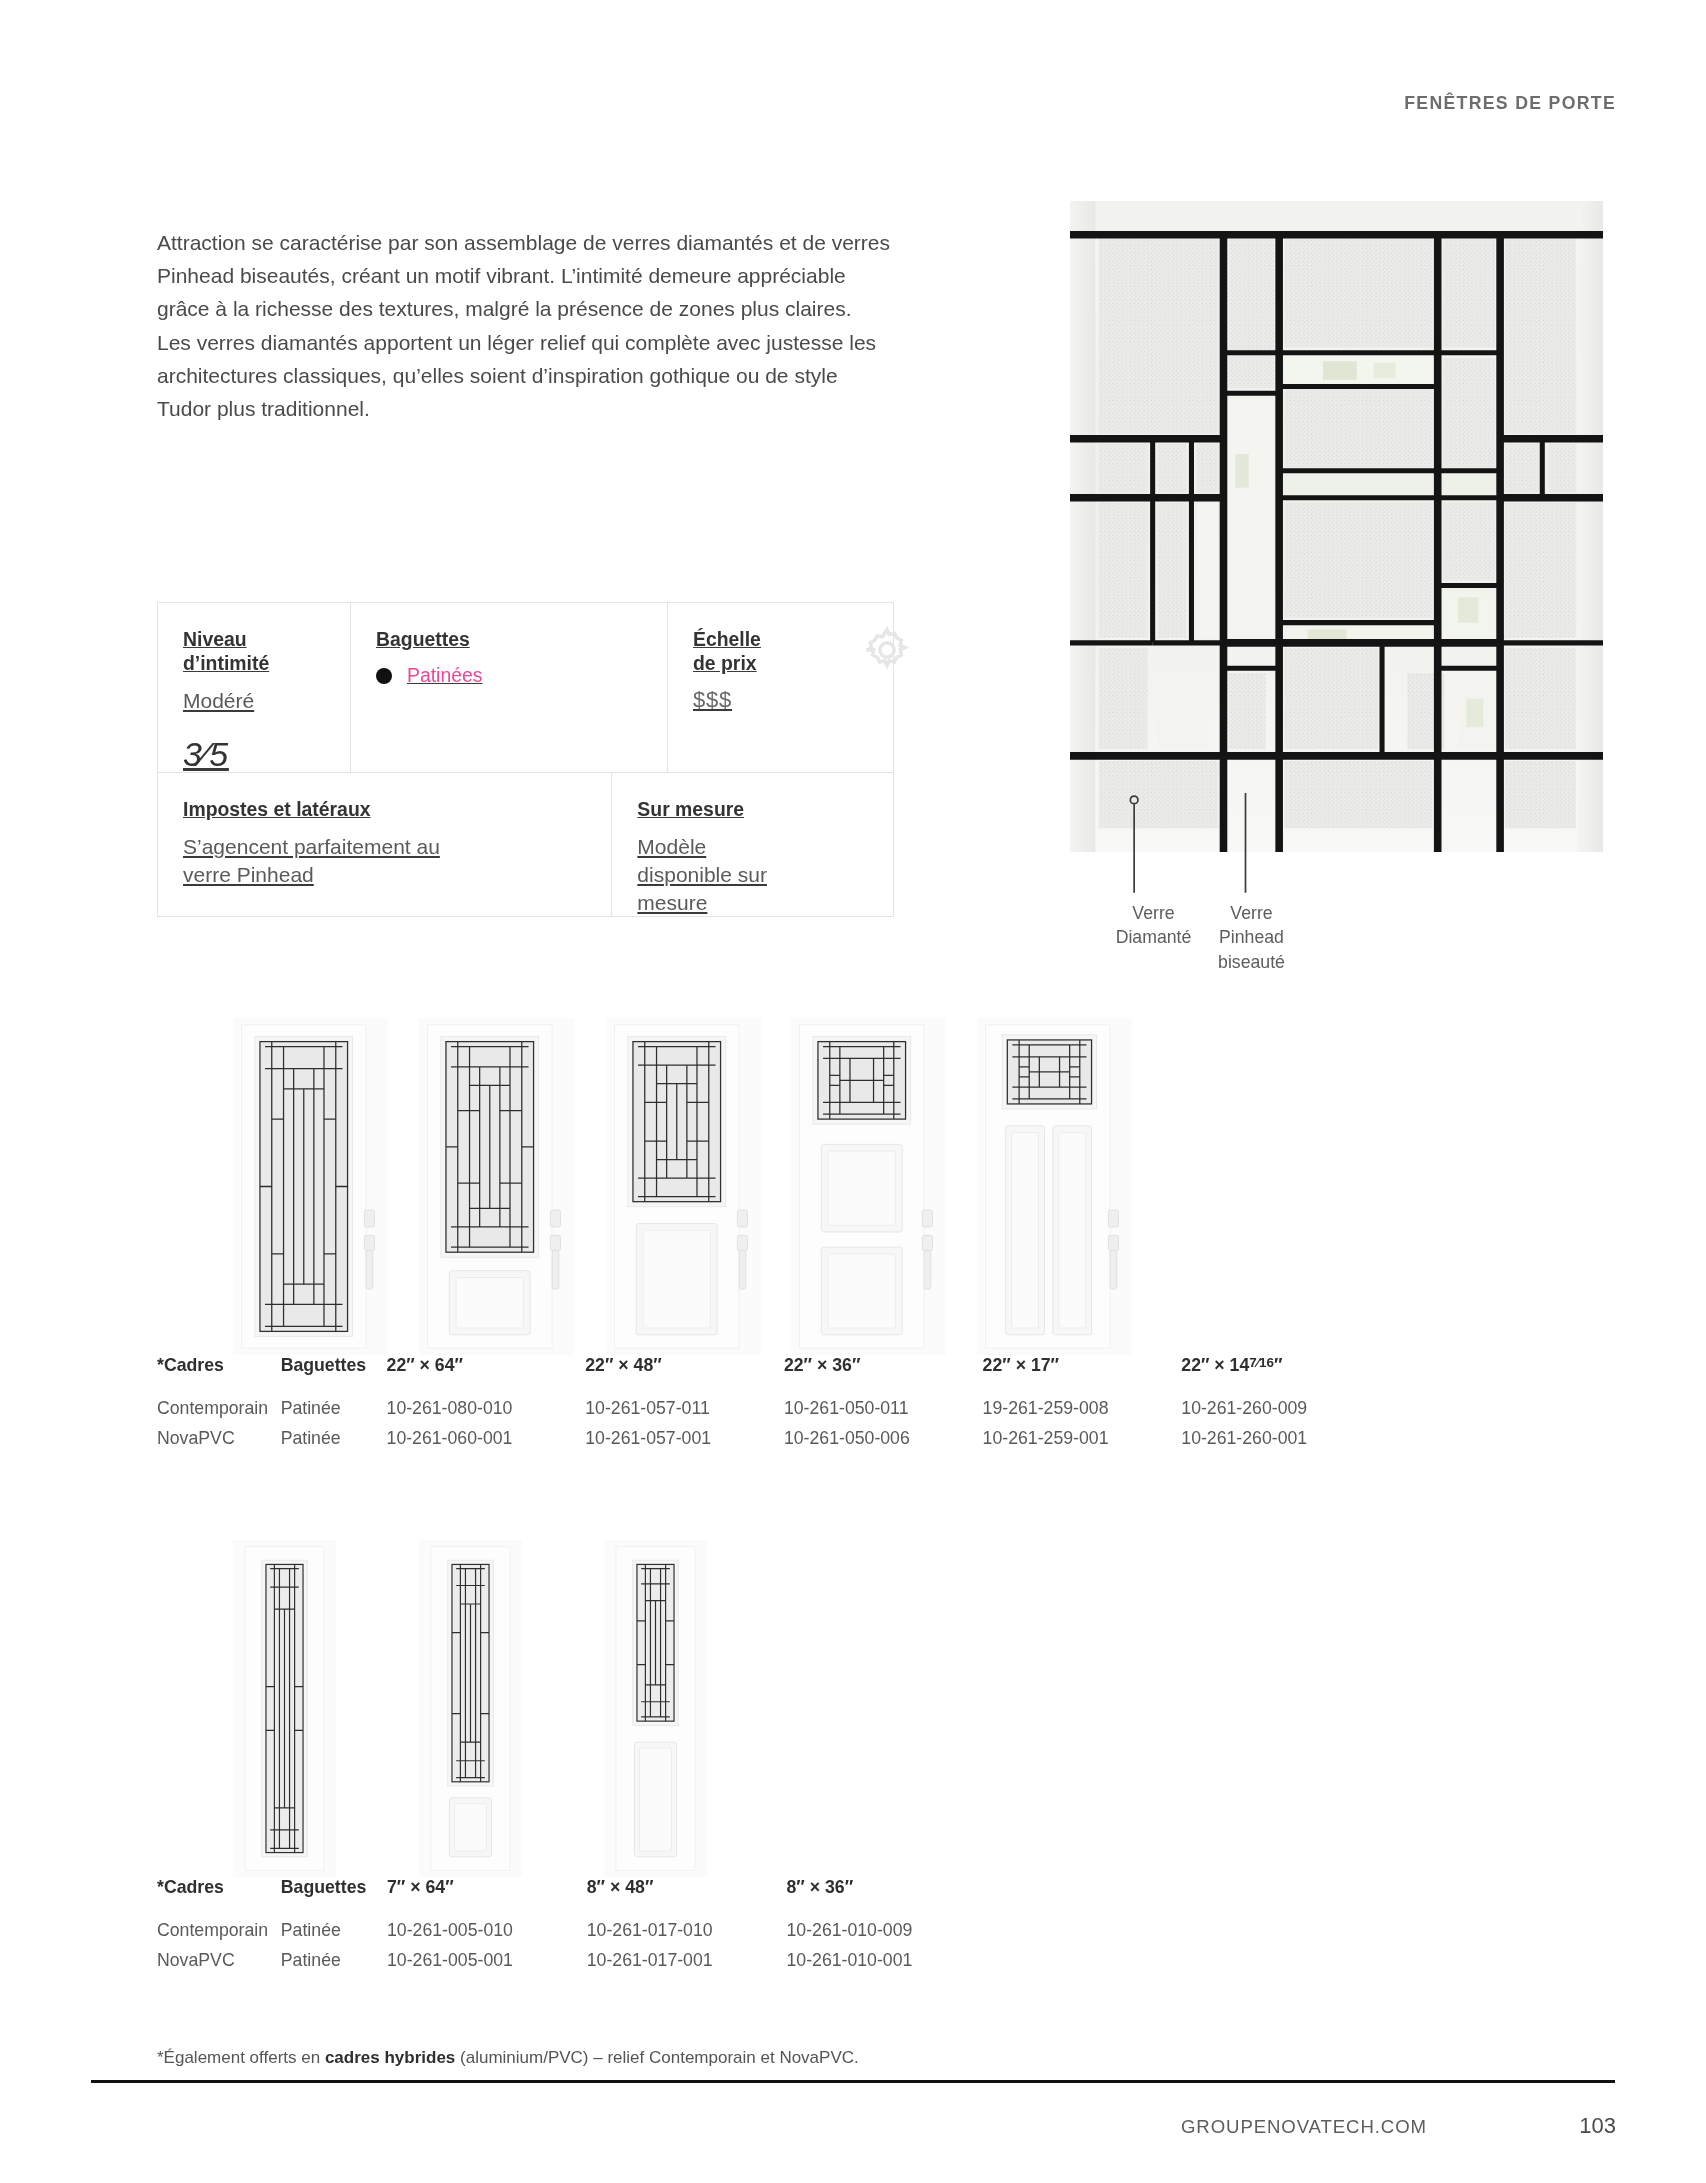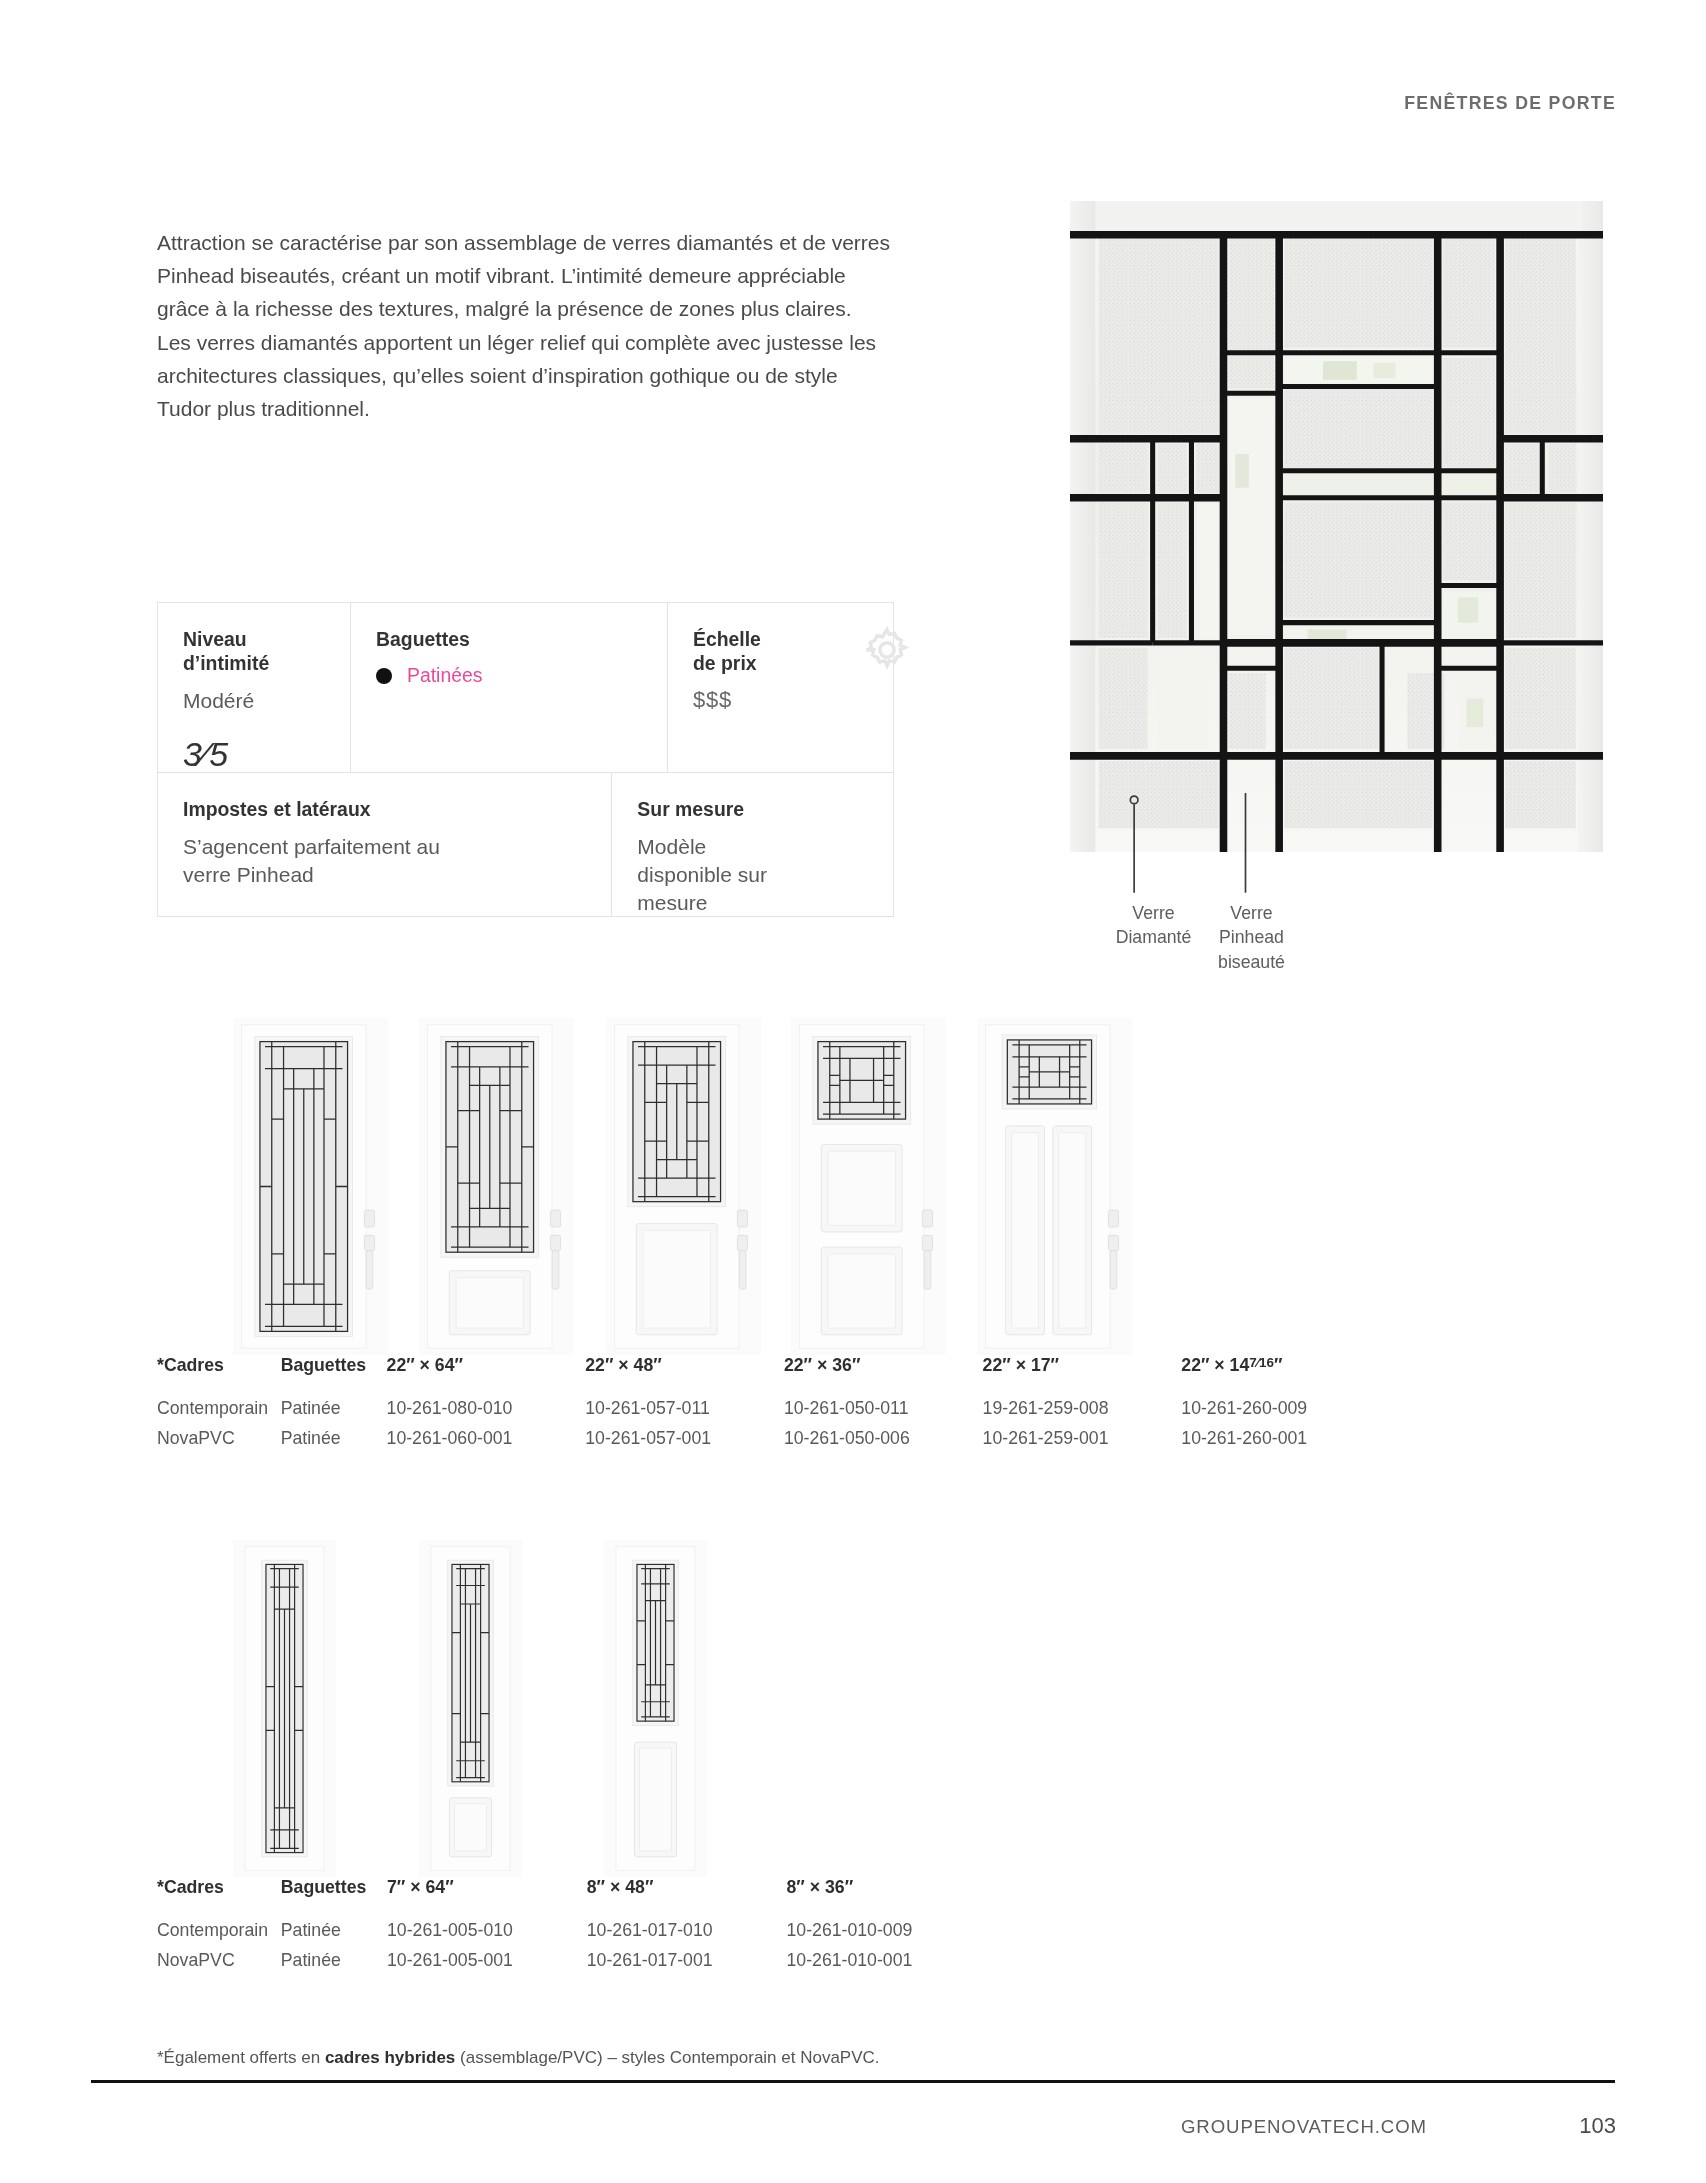--- a/index.html
+++ b/index.html
@@ -55,20 +55,21 @@
   .spec { position: absolute; left: 157px; top: 602px; width: 737px; }
 
   .spec-row { display: flex; }
   .spec-row.top { height: 170px; }
   .spec-row.bottom { height: 145px; }
 
   .cell {
     border: 0.8px solid #e3e3e3;
     padding: 23.6px 25px 0 25px;
     position: relative;
+    text-decoration: underline;
   }
   .spec-row.top .cell { border-bottom: none; }
   .cell + .cell { border-left: none; }
 
   .c-intim { width: 194px; }
   .c-bag   { width: 317px; }
   .c-prix  { width: 226px; }
   .c-imp   { width: 456px; }
   .c-sur   { width: 282px; }
 
@@ -652,21 +653,21 @@
           <td>10-261-005-001</td>
           <td>10-261-017-001</td>
           <td>10-261-010-001</td>
           <td></td>
         </tr>
       </tbody>
     </table>
   </div>
 
   <div class="footnote">
-    <span>*Également offerts en </span><b>cadres hybrides</b><span> (assemblage/PVC) – styles Contemporain et NovaPVC.</span>
+    <span>*Également offerts en </span><b>cadres hybrides</b><span> (aluminium/PVC) – relief Contemporain et NovaPVC.</span>
   </div>
 
   <div class="footer-rule"></div>
   <div class="footer-site">GROUPENOVATECH.COM</div>
   <div class="folio">103</div>
 
 </div>
 
 
 </body></html>

